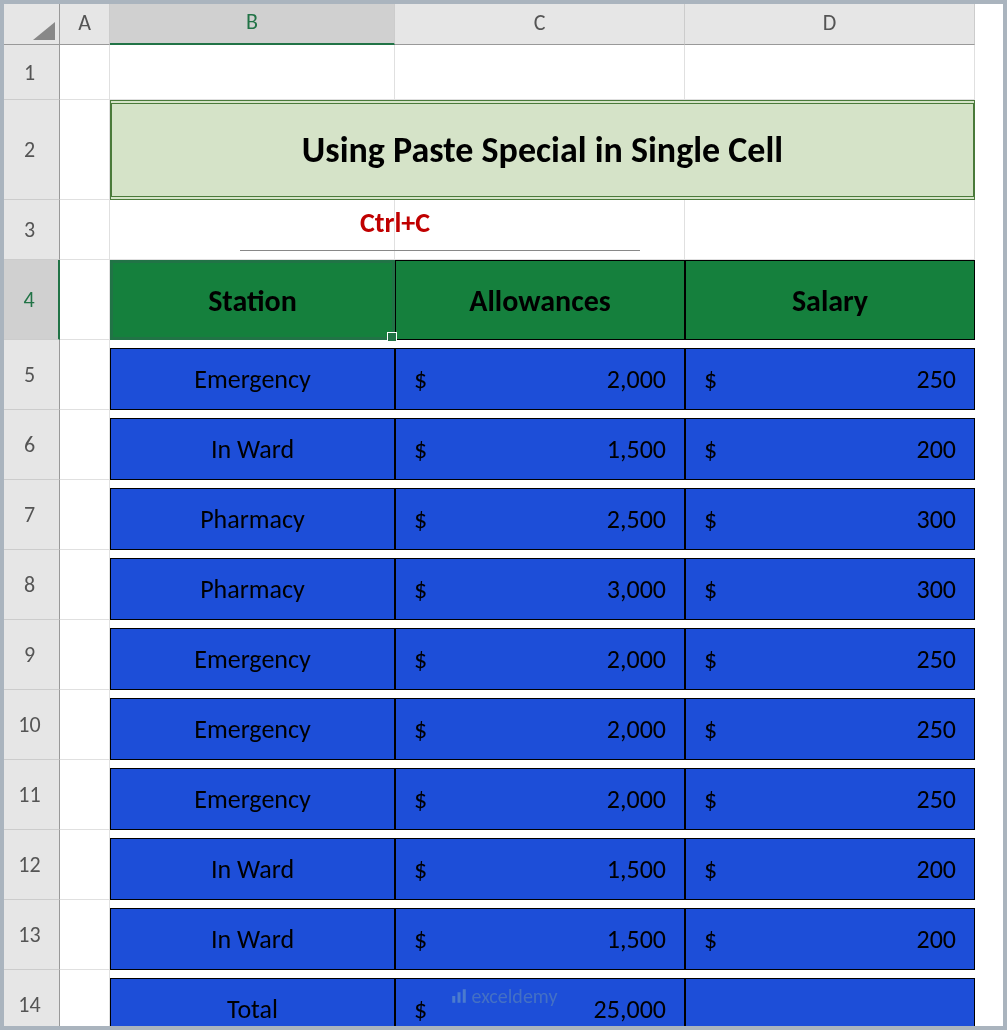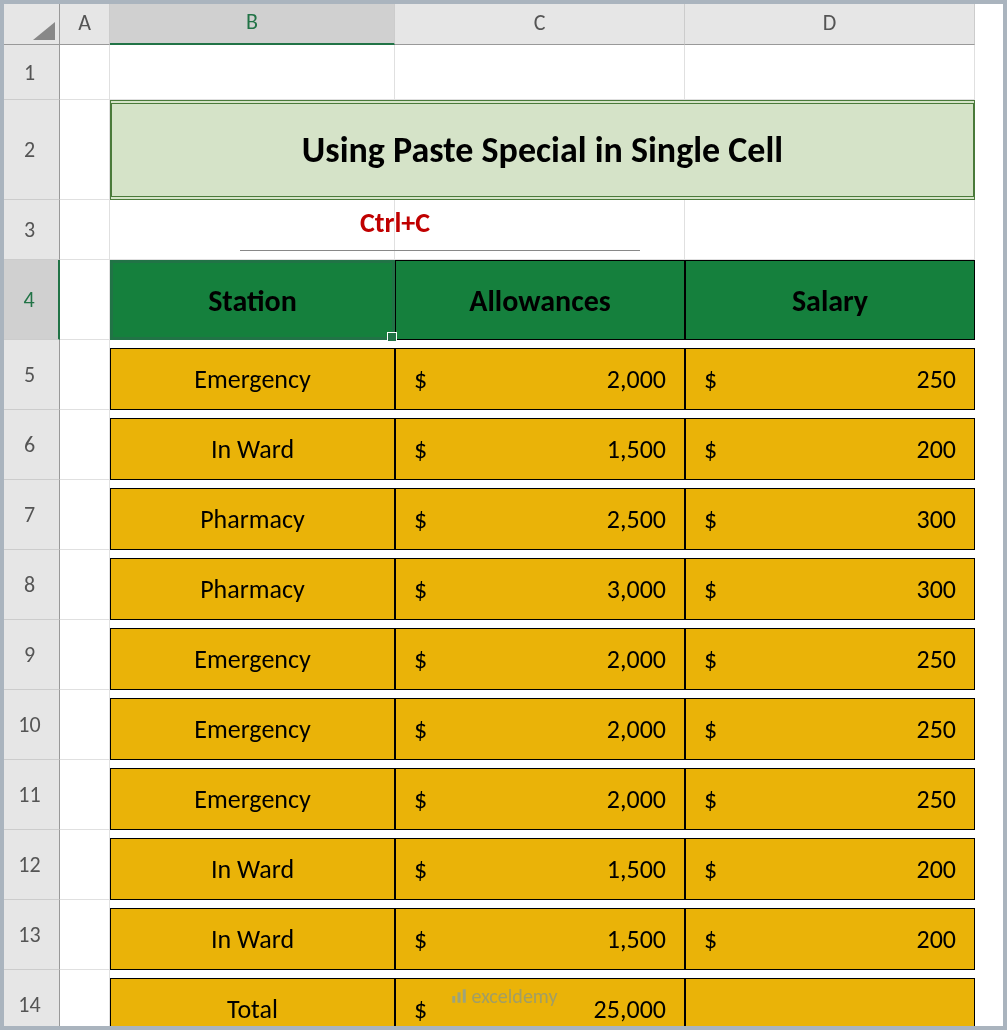--- a/index.html
+++ b/index.html
@@ -114,21 +114,21 @@
     }
     .th-cell {
       background: #15803d;
       border: 1px solid #000;
       font-weight: bold;
       font-size: 30px;
       justify-content: center;
     }
     .td-cell {
       border: 1px solid #000;
-      background: #eab308;
+      background: #1d4ed8;
       font-size: 26px;
       margin-top: 8px;
     }
     .td-cell.center {
       justify-content: center;
     }
     .td-cell.currency {
       justify-content: space-between;
       padding: 0 18px;
     }

